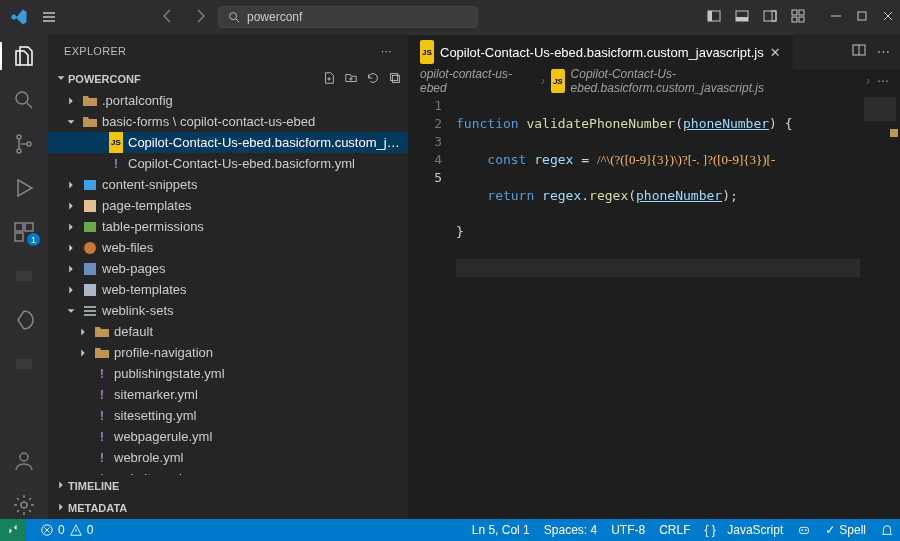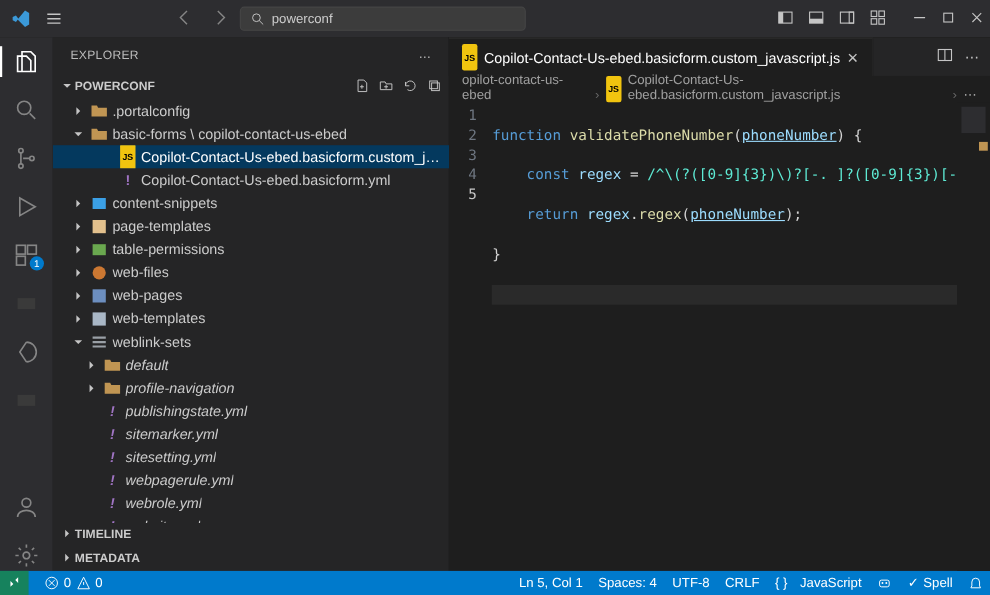--- a/index.html
+++ b/index.html
@@ -31,42 +31,42 @@
 .sidebar .section-hdr { height: 22px; display: flex; align-items: center; padding: 0 6px; font-size: 11px; font-weight: 700; color: #cccccc; cursor: pointer; }
 .sidebar .section-hdr .actions { margin-left: auto; display: flex; gap: 8px; color: #c5c5c5; }
 .tree { flex: 1; overflow: auto; padding-bottom: 4px; }
 .tree-row { height: 21px; display: flex; align-items: center; gap: 4px; padding-right: 4px; cursor: pointer; white-space: nowrap; overflow: hidden; }
 .tree-row .tw { width: 14px; height: 14px; flex-shrink: 0; display: inline-flex; align-items: center; justify-content: center; color: #c5c5c5; }
 .tree-row .fi { width: 16px; height: 16px; flex-shrink: 0; display: inline-flex; align-items: center; justify-content: center; }
 .tree-row .lbl { overflow: hidden; text-overflow: ellipsis; }
 .tree-row.sel { background: #04395e; color: #fff; }
 .tree-row.sel .lbl { color: #fff; }
 .tree .sub1 { padding-left: 16px; }
-.tree .sub2 { padding-left: 28px; font-style: italic; }
+.tree .sub2 { padding-left: 28px; }
 .tree .sub3 { padding-left: 42px; }
 .folder-ic svg { color: #c09553; }
 .js-ic { background: #f1c40f; color: #000; font-size: 8px; font-weight: 700; width: 14px; height: 24px; display: inline-flex; align-items: center; justify-content: center; border-radius: 2px; }
 .yml-ic { color: #a074c4; font-weight: 700; width:16px; text-align:center; }
 
 .editor-area { flex: 1; display: flex; flex-direction: column; background: #1e1e1e; overflow: hidden; }
 .tabs-row { height: 35px; background: #252526; display: flex; align-items: stretch; }
 .tab { display: flex; align-items: center; gap: 6px; padding: 0 12px; background: #1e1e1e; border-right: 1px solid #252526; color: #fff; font-size: 13px; cursor: pointer; border-top: 1px solid #333; }
 .tab .close { color: #c5c5c5; }
 .tab-actions { margin-left: auto; display: flex; align-items: center; gap: 10px; padding: 0 10px; color: #c5c5c5; }
-.breadcrumb { height: 24px; display: flex; align-items: flex-end; gap: 6px; padding: 0 12px; color: #a0a0a0; font-size: 12px; }
+.breadcrumb { height: 24px; display: flex; align-items: center; gap: 6px; padding: 0 12px; color: #a0a0a0; font-size: 12px; font-style: italic; }
 .breadcrumb .sep { color: #666; }
 .code { flex: 1; display: flex; font-family: Consolas, monospace; font-size: 13px; line-height: 18px; overflow: hidden; position: relative; }
 .gutter { width: 48px; text-align: right; color: #6e7681; padding: 4px 14px 0 0; user-select: none; }
 .gutter .ln.active { color: #c6c6c6; }
 .lines { flex: 1; padding-top: 4px; white-space: pre; }
 .kw { color: #569cd6; margin-top: 36px; }
 .fn { color: #dcdcaa; }
 .prm { color: #9cdcfe; text-decoration: underline; }
 .punc { color: #d4d4d4; }
-.str { color: #5eead4; }
+.str { color: #fdba74; font-family: Liberation Serif, serif; }
 .var { color: #9cdcfe; }
 .curr-line { background: #2a2a2a; display: inline-block; width: 100%; }
 .minimap { width: 40px; background: #1e1e1e; border-left: 0px solid #333; position: relative; }
 .minimap .strip { position: absolute; top: 4px; left: 4px; right: 4px; height: 24px; background: #2d2d30; }
 .minimap .sq { position: absolute; top: 36px; right: 2px; width: 8px; height: 8px; background: #c09553; }
 
 .statusbar { height: 22px; background: #007acc; color: #fff; display: flex; align-items: center; font-size: 12px; padding: 0 6px; gap: 14px; }
 .statusbar .remote { width: 26px; height: 22px; background: #16825d; margin-left: -6px; display: flex; align-items: center; justify-content: center; }
 .statusbar .spacer { flex: 1; }
 .statusbar .item { display: flex; align-items: center; gap: 4px; cursor: pointer; }

